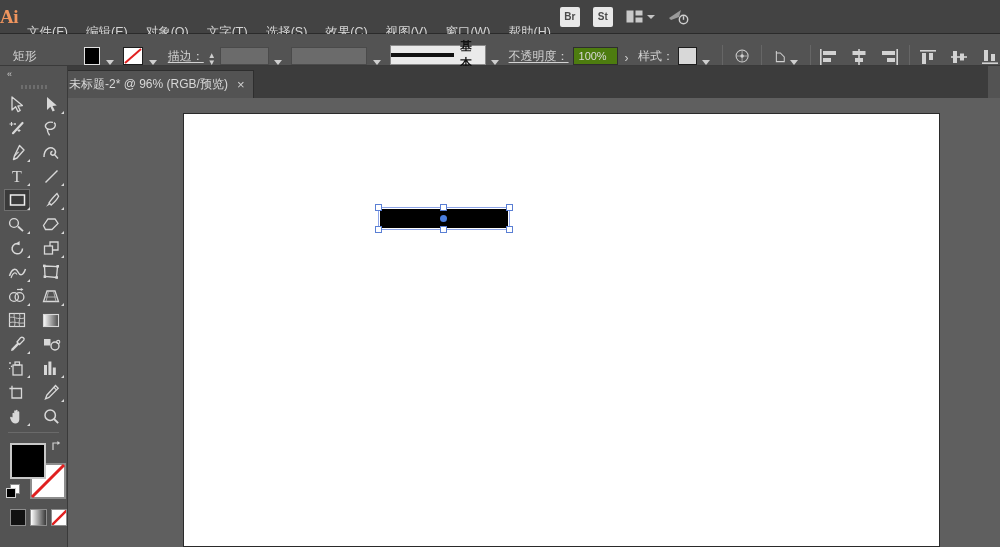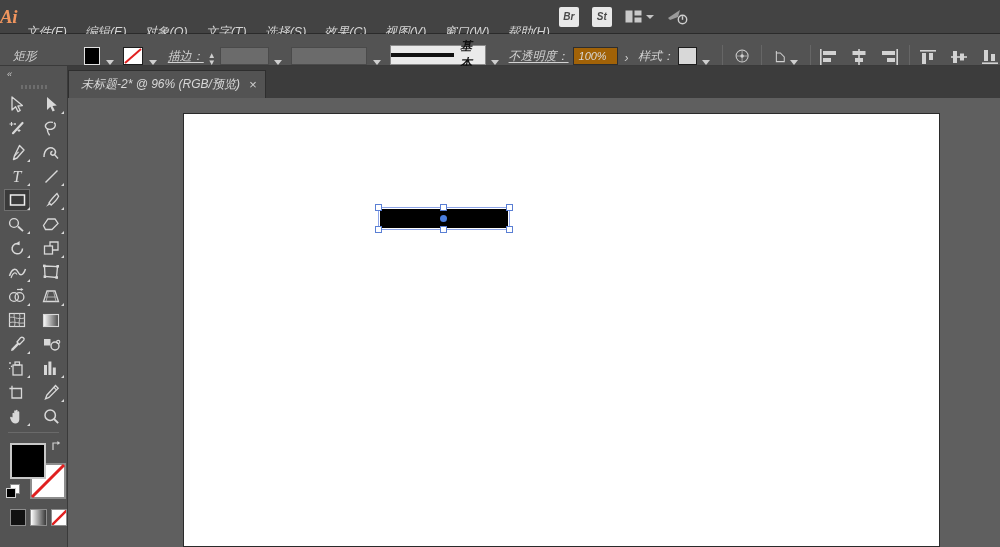--- a/index.html
+++ b/index.html
@@ -3,21 +3,21 @@
 <meta charset="utf-8">
 <style>
   * { box-sizing: border-box; margin: 0; padding: 0; }
   html, body {
     width: 1000px; height: 547px;
     overflow: hidden;
     background: #535353;
     font-family: "Liberation Sans", sans-serif;
     -webkit-font-smoothing: antialiased;
   }
-  #app { position: relative; width: 888px; height: 547px; font-style: italic; }
+  #app { position: relative; width: 888px; height: 547px; }
 
   
   #menubar {
     position: absolute; left: 0; top: 0; width: 1000px; height: 34px;
     background: #434343;
     border-bottom: 1px solid #2b2b2b;
     display: flex; align-items: center;
   }
   #ai-logo {
     width: 42px; height: 34px;
@@ -64,35 +64,35 @@
   }
   .spin {
     display: flex; flex-direction: column; gap: 2px; align-items: center;
     color: #cfcfcf; line-height: 5px;
   }
   .spin span { font-size: 8px; }
   .field {
     height: 18px; background: #6b6b6b; border: 1px solid #4a4a4a;
   }
   .field-dark {
-    height: 18px; background: #a16207; border: 1px solid #2e2e2e;
+    height: 18px; background: #4d7c0f; border: 1px solid #2e2e2e;
     color: #d9d9d9; font-size: 11px; display: flex; align-items: center;
     padding-left: 5px;
   }
   .field-white {
     height: 20px; background: #eaeaea; border: 1px solid #8a8a8a;
     display: flex; align-items: center; justify-content: flex-end;
     padding-right: 5px; gap: 6px;
   }
   .brush-line { width: 74px; height: 4px; background: #111; }
   .cb-sep { width: 1px; height: 20px; background: #666; margin: 0 4px; }
 
   
   #tabbar {
-    position: absolute; left: 68px; top: 66px; width: 932px; height: 32px;
+    position: absolute; left: 56px; top: 66px; width: 932px; height: 32px;
     background: #3c3c3c;
     display: flex; align-items: flex-end;
   }
   #doc-tab {
     height: 28px; background: #535353;
     border: 1px solid #2e2e2e; border-bottom: none;
     display: flex; align-items: center; gap: 9px;
     padding: 0 9px 0 12px;
     color: #d8d8d8; font-size: 12px; white-space: nowrap;
   }

